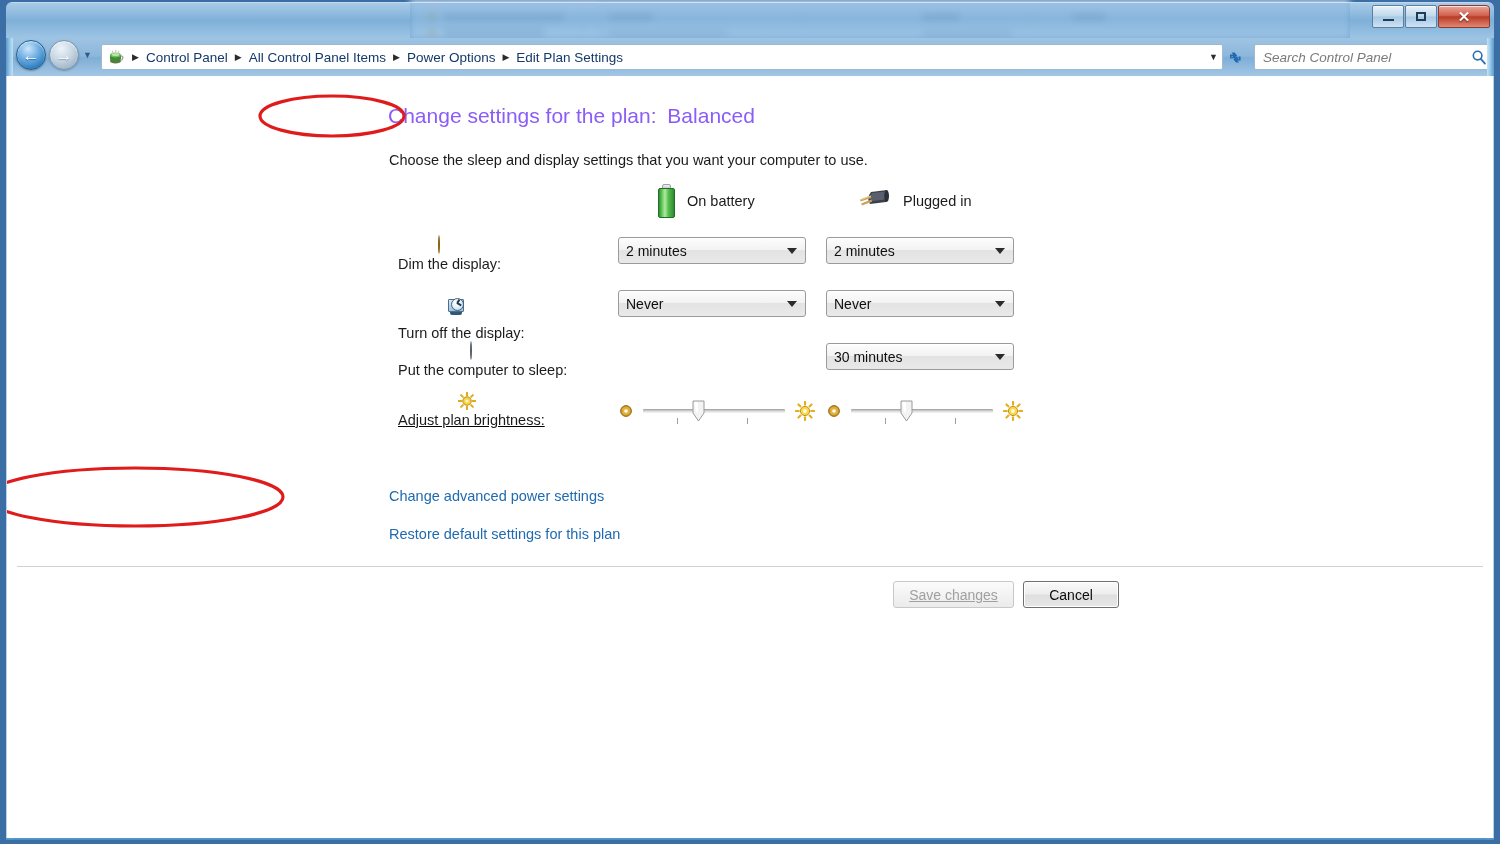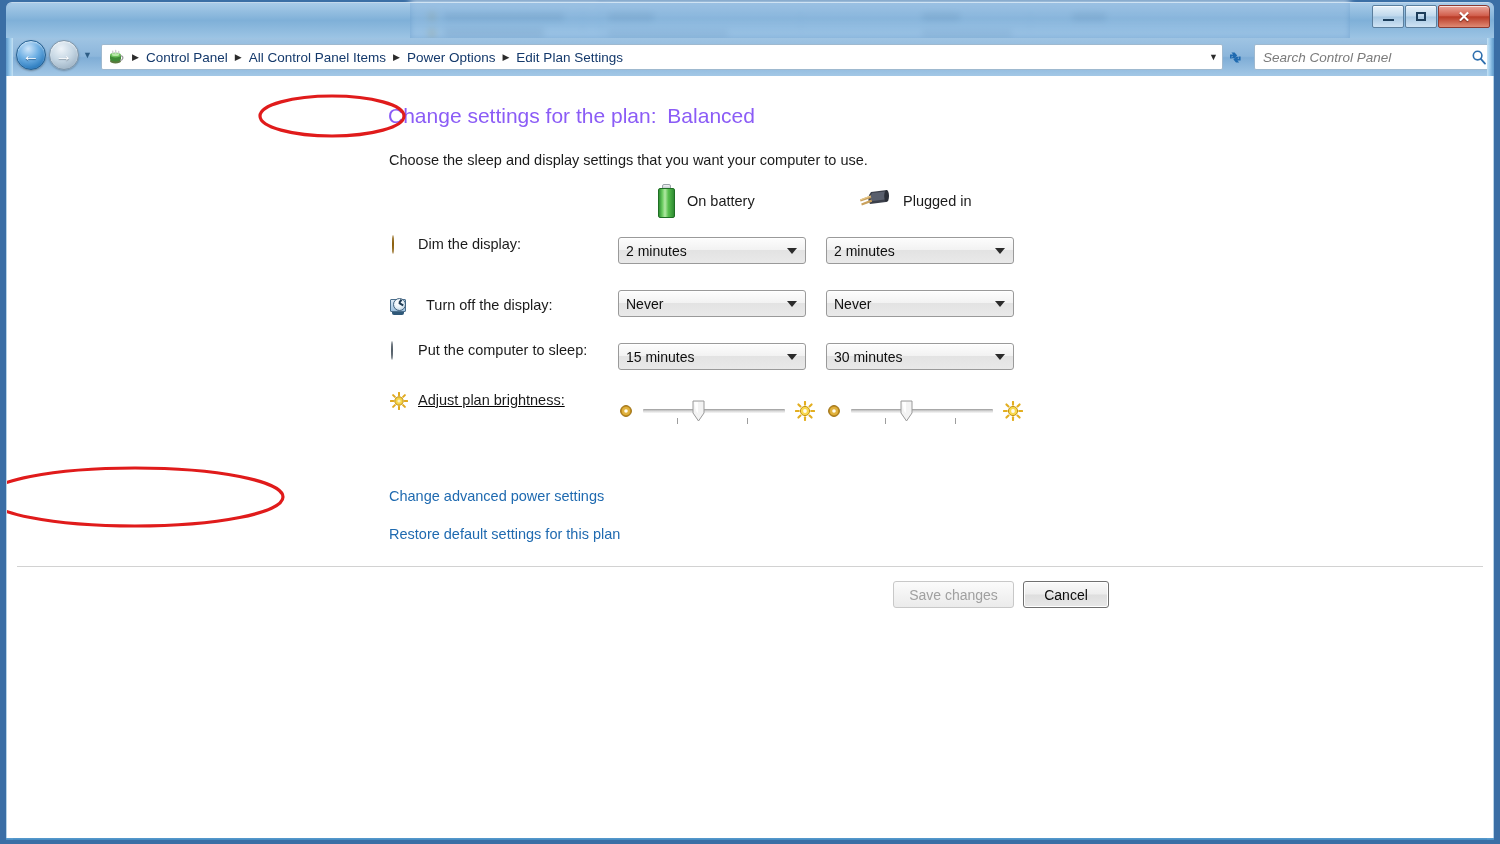--- a/index.html
+++ b/index.html
@@ -317,20 +317,22 @@
 
   
   .plug-icon { position: relative; width: 34px; height: 26px; }
 
   
   .srow {
     position: absolute;
     left: 382px;
     height: 30px;
     display: flex;
+    align-items: center;
+    flex-direction: column;
   }
   .srow .row-icon {
     width: 20px; height: 20px;
     position: relative;
     flex: 0 0 auto;
   }
   .srow .row-label {
     font-size: 14.5px;
     color: #1b1b1b;
     margin-left: 9px;
@@ -470,23 +472,24 @@
     display: flex; align-items: center; justify-content: center;
     font-size: 14px;
     cursor: pointer;
   }
   #btn-save {
     left: 886px; top: 505px; width: 121px;
     background: linear-gradient(180deg,#fbfbfb 0%, #f3f3f3 50%, #ebebeb 100%);
     border: 1px solid #c8c8c8;
     color: #a0a0a0;
     cursor: default;
+    text-decoration: underline;
   }
   #btn-cancel {
-    left: 1016px; top: 505px; width: 86px;
+    left: 1016px; top: 505px; width: 96px;
     background: linear-gradient(180deg,#fafafa 0%, #ededed 48%, #dedede 52%, #e8e8e8 100%);
     border: 1px solid #707070;
     color: #0d0d0d;
     box-shadow: inset 0 0 0 1px #ffffff;
   }
 
   
   .annot {
     position: absolute;
     pointer-events: none;
@@ -654,24 +657,20 @@
       <div class="combo" style="left:819px; top:214px;">
         <span class="val">Never</span>
         <span class="caret"></span>
       </div>
 
       <div class="srow" style="top:266px;">
         <span class="row-icon">
           <span class="ic-sleep"></span>
         </span>
         <span class="row-label">Put the computer to sleep:</span>
-      </div>
-      <div class="combo" style="left:611px; top:267px;">
-        <span class="val">15 minutes</span>
-        <span class="caret"></span>
       </div>
       <div class="combo" style="left:819px; top:267px;">
         <span class="val">30 minutes</span>
         <span class="caret"></span>
       </div>
 
       <div class="srow" style="top:316px;text-decoration:underline;">
         <span class="row-icon">
           <span class="ic-sun">
             <svg width="18" height="18" viewBox="0 0 18 18">

